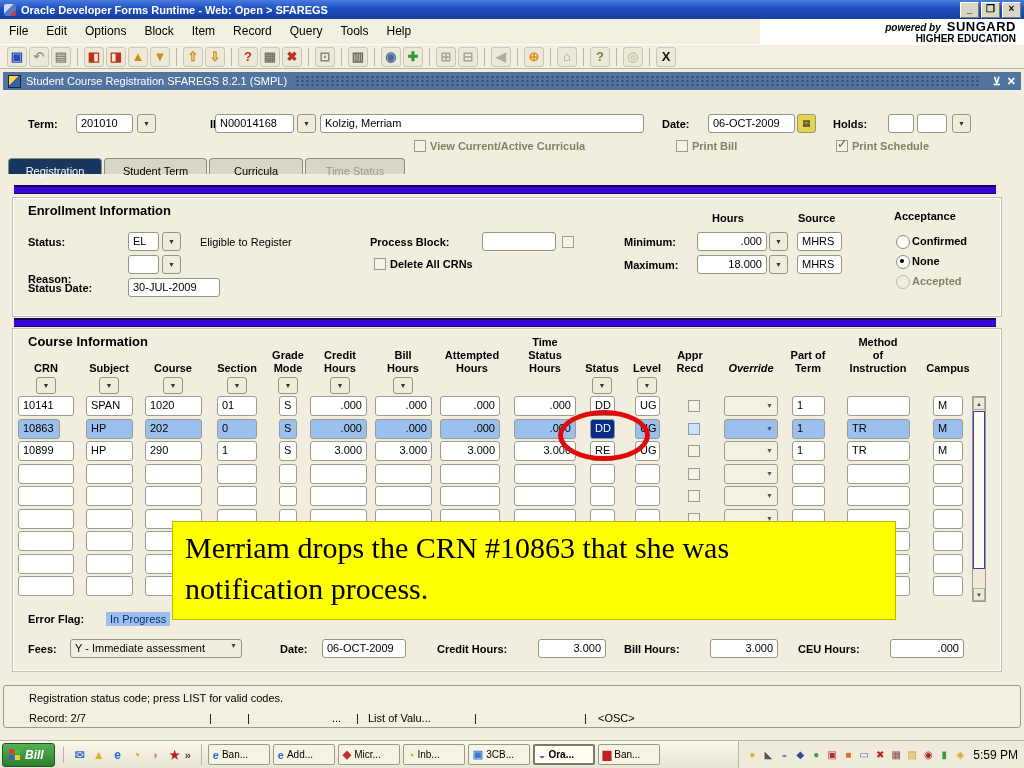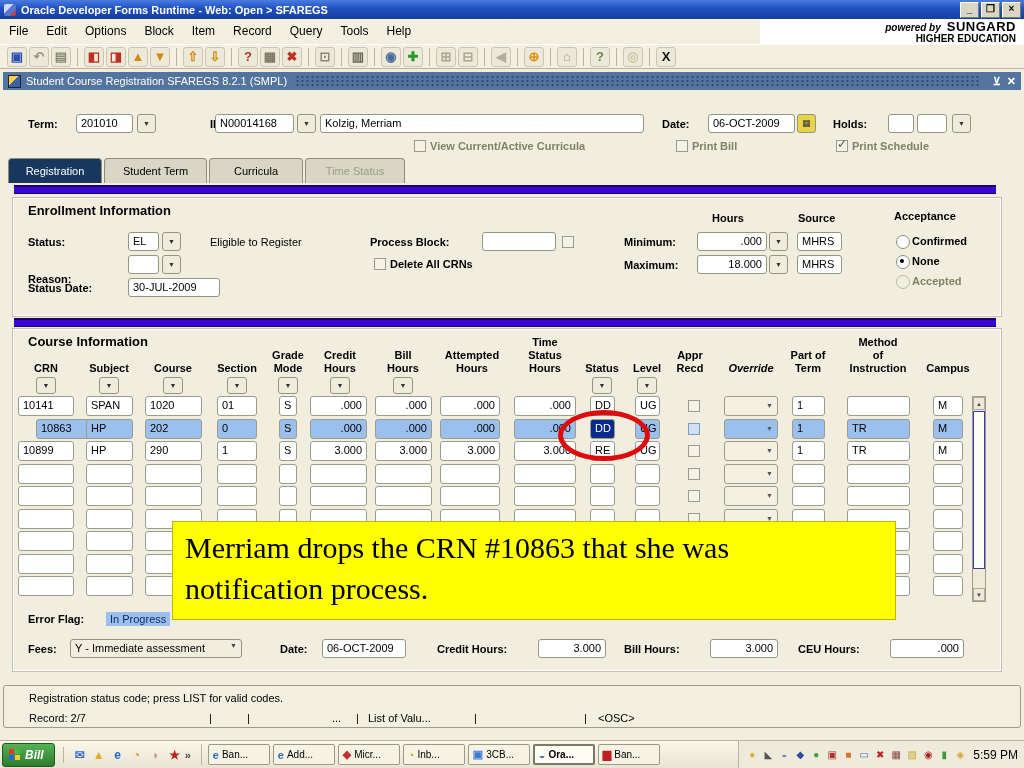--- a/index.html
+++ b/index.html
@@ -40,21 +40,21 @@
   .fld{position:absolute;height:19px;background:#fff;border:1px solid #94977f;border-radius:3px;
        font-size:11px;padding:2px 4px;box-sizing:border-box;white-space:nowrap;overflow:hidden;}
   .num{text-align:right;}
   .ddb{position:absolute;width:19px;height:19px;background:#efecdc;border:1px solid #94977f;border-radius:3px;
        color:#333;font-size:7px;text-align:center;line-height:17px;box-sizing:border-box;}
   .cb{position:absolute;width:12px;height:12px;background:#f6f3e6;border:1px solid #9a9d8d;box-sizing:border-box;}
   .cb.on::after{content:"✓";position:absolute;top:-4px;left:0;font-size:12px;color:#59604a;}
   .radio{position:absolute;width:12px;height:12px;border-radius:50%;background:#fff;border:1px solid #8a8d7c;}
   .radio.on::after{content:"";position:absolute;left:3px;top:3px;width:4px;height:4px;border-radius:50%;background:#000;}
   .radio.dis{border-color:#b9bca7;background:#f1eedd;}
-  .tab{position:absolute;top:158px;height:25px;box-sizing:border-box;border:1px solid #8a8d7c;border-bottom:none;
+  .tab{position:absolute;top:158px;height:16px;box-sizing:border-box;border:1px solid #8a8d7c;border-bottom:none;
        border-radius:4px 4px 0 0;background:#d9d6c6;font-size:11px;text-align:center;padding-top:6px;}
   .tab.active{background:#17375e;color:#fff;z-index:2;}
   .tab.disabled{color:#9aa083;}
   .bluebar{position:absolute;left:14px;width:982px;height:9px;background:#3807d6;
            border-top:2px solid #1b045e;border-bottom:1px solid #1b045e;box-sizing:border-box;}
   .section{position:absolute;left:12px;width:988px;border:1px solid #c2bfae;box-shadow:inset 1px 1px 0 #fff,inset -1px -1px 0 #fff;}
   .h1{position:absolute;font-size:13px;font-weight:bold;}
   .hdrs{position:absolute;top:330px;left:0;width:1005px;height:45px;}
   .hdr{position:absolute;bottom:0;width:120px;text-align:center;font-size:11px;font-weight:bold;line-height:13px;white-space:pre-line;}
   .rfld{position:absolute;height:20px;background:#fff;border:1px solid #9a9d8d;border-radius:3px;
@@ -205,21 +205,21 @@
 
   <div class="section" style="top:197px;height:118px;"></div>
   <div class="h1" style="left:28px;top:203px;">Enrollment Information</div>
   <div class="lbl" style="left:712px;top:212px;">Hours</div>
   <div class="lbl" style="left:798px;top:212px;">Source</div>
   <div class="lbl" style="left:894px;top:210px;">Acceptance</div>
 
   <div class="lbl" style="left:28px;top:236px;">Status:</div>
   <div class="fld" style="left:128px;top:232px;width:31px;">EL</div>
   <div class="ddb" style="left:162px;top:232px;">▼</div>
-  <div class="lbl plain" style="left:186px;top:236px;padding-left:24px;">Eligible to Register</div>
+  <div class="lbl plain" style="left:176px;top:236px;padding-left:24px;">Eligible to Register</div>
   <div class="lbl" style="left:370px;top:236px;">Process Block:</div>
   <div class="fld" style="left:482px;top:232px;width:74px;"></div>
   <div class="cb" style="left:562px;top:236px;"></div>
   <div class="lbl" style="left:624px;top:236px;">Minimum:</div>
   <div class="fld num" style="left:697px;top:232px;width:70px;">.000</div>
   <div class="ddb" style="left:769px;top:232px;">▼</div>
   <div class="fld" style="left:797px;top:232px;width:45px;">MHRS</div>
 
   <div class="lbl" style="left:28px;top:273px;">Reason:</div>
   <div class="fld" style="left:128px;top:255px;width:31px;"></div>
@@ -294,21 +294,21 @@
       <div class="rfld num" style="left: 514px; top: 396px; width: 62px;">.000</div>
       <div class="rfld" style="left: 590px; top: 396px; width: 25px;">DD</div>
       <div class="rfld" style="left: 635px; top: 396px; width: 25px;">UG</div>
       <div class="cb" style="left: 688px; top: 400px; position: absolute;"></div>
       <div class="rfld" style="left: 724px; top: 396px; width: 54px; background: rgb(244, 241, 227);">
         <div style="float: right; font-size: 7px; color: rgb(85, 85, 102); margin-top: 3px;">▼</div>
       </div>
       <div class="rfld" style="left: 792px; top: 396px; width: 33px;">1</div>
       <div class="rfld" style="left: 847px; top: 396px; width: 63px;"></div>
       <div class="rfld" style="left: 933px; top: 396px; width: 30px;">M</div>
-      <div class="rfld hl" style="left: 36px; top: 419px; width: 72px;">10863</div>
+      <div class="rfld hl" style="left: 18px; top: 419px; width: 42px;">10863</div>
       <div class="rfld hl" style="left: 86px; top: 419px; width: 47px;">HP</div>
       <div class="rfld hl" style="left: 145px; top: 419px; width: 57px;">202</div>
       <div class="rfld hl" style="left: 217px; top: 419px; width: 40px;">0</div>
       <div class="rfld hl" style="left: 279px; top: 419px; width: 18px;">S</div>
       <div class="rfld num hl" style="left: 310px; top: 419px; width: 57px;">.000</div>
       <div class="rfld num hl" style="left: 375px; top: 419px; width: 57px;">.000</div>
       <div class="rfld num hl" style="left: 440px; top: 419px; width: 60px;">.000</div>
       <div class="rfld num hl" style="left: 514px; top: 419px; width: 62px;">.000</div>
       <div class="rfld selcell" style="left: 590px; top: 419px; width: 25px;">DD</div>
       <div class="rfld hl" style="left: 635px; top: 419px; width: 25px;">UG</div>

